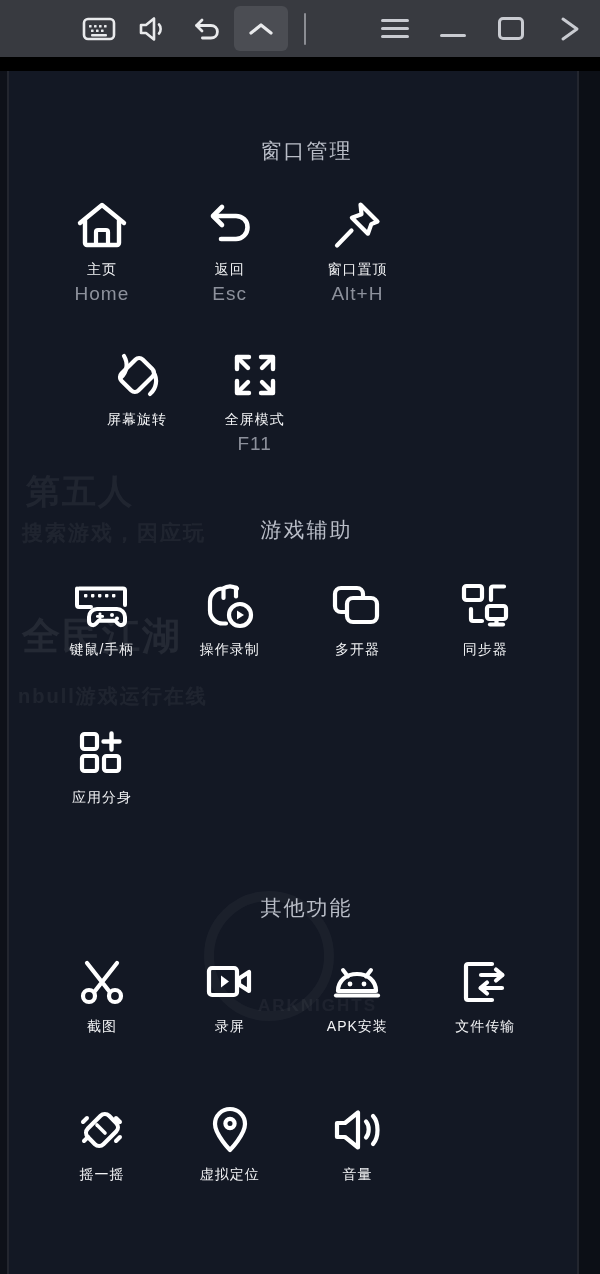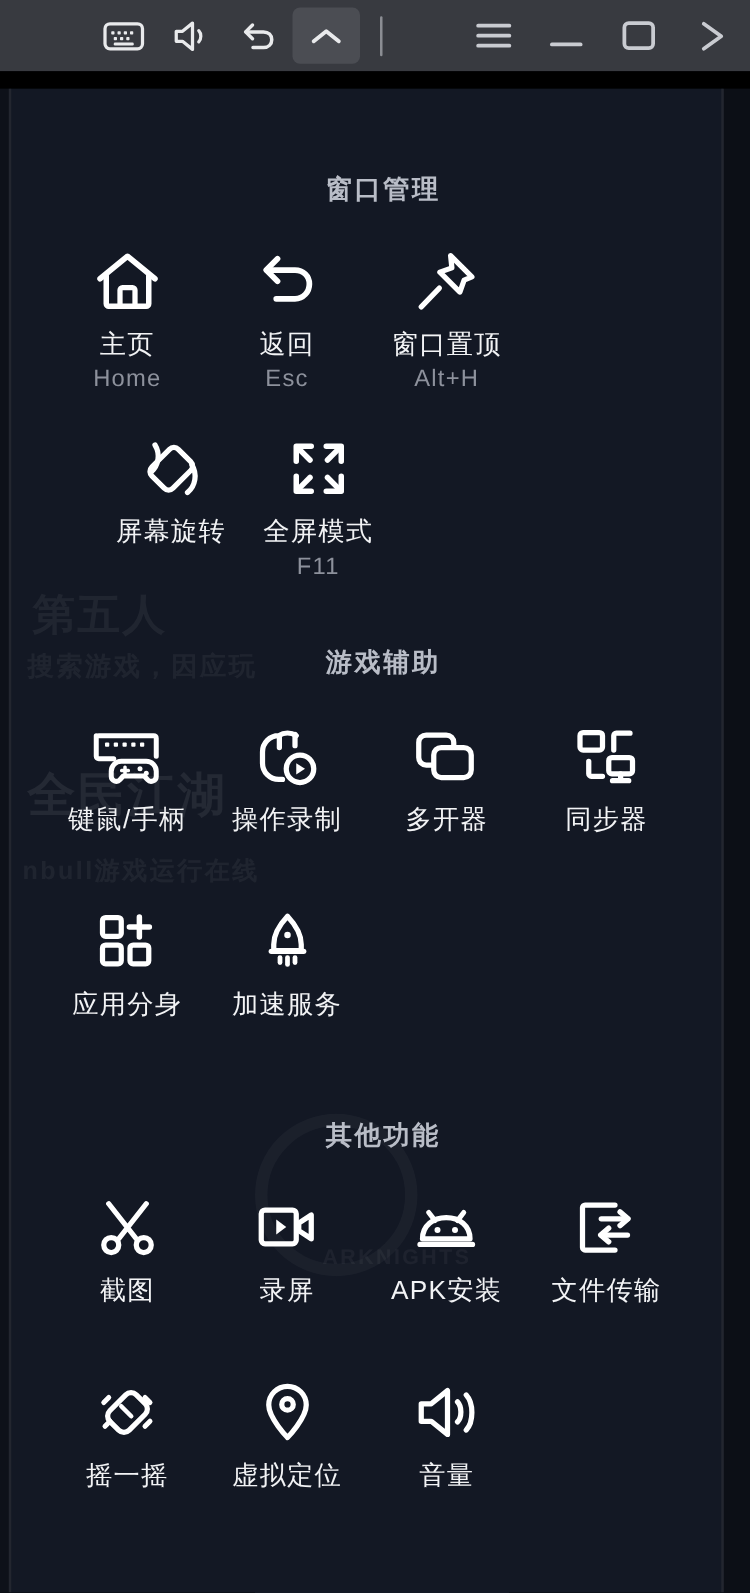--- a/index.html
+++ b/index.html
@@ -63,33 +63,33 @@
   .bgtxt.t6{left:238px;top:925px;font-size:17px;opacity:.045;margin-left:12px;}
   .bgcircle{
     position:absolute;left:196px;top:820px;width:130px;height:130px;border-radius:50%;
     border:10px solid #ffffff;opacity:.035;box-sizing:border-box;
   }
 
   
   .content{position:relative;z-index:2;}
   .section-title{
     text-align:center;color:#b9bdc7;font-size:21px;letter-spacing:2px;
-    font-weight:700;
+    font-weight:400;
     padding-left:26px;
   }
   .grid{
     display:grid;grid-template-columns:repeat(4,1fr);
     padding:0 30px;box-sizing:border-box;
   }
   .cell{
     display:flex;flex-direction:column;align-items:center;
     padding-top:4px;
   }
   .ic{height:60px;display:flex;align-items:center;justify-content:center;color:#ffffff;}
-  .lbl{color:#f2f3f5;font-size:21px;margin-top:6px;letter-spacing:1px;white-space:nowrap;font-weight:500;}
+  .lbl{color:#f2f3f5;font-size:14px;margin-top:6px;letter-spacing:1px;white-space:nowrap;font-weight:500;}
   .key{color:#8d919c;font-size:19px;margin-top:4px;letter-spacing:1px;}
   .key.empty{visibility:hidden;}
 
   
   .sec1-title{position:absolute;left:0;right:0;top:66px;}
   .sec1-row1{position:absolute;left:0;right:0;top:120px;}
   .sec1-row2{position:absolute;left:0;right:0;top:270px;margin-left:40px;}
   .sec2-title{position:absolute;left:0;right:0;top:445px;}
   .sec2-row1{position:absolute;left:0;right:0;top:500px;}
   .sec2-row2{position:absolute;left:0;right:0;top:648px;}
@@ -339,36 +339,20 @@
               <rect x="7" y="6" width="15" height="15" rx="2.5" stroke="#fff" stroke-width="4.2"></rect>
               <rect x="7" y="28" width="15" height="15" rx="2.5" stroke="#fff" stroke-width="4.2"></rect>
               <rect x="29" y="28" width="15" height="15" rx="2.5" stroke="#fff" stroke-width="4.2"></rect>
               <path d="M36.5 5.5v16M28.5 13.5h16" stroke="#fff" stroke-width="4.4" stroke-linecap="round"></path>
             </svg>
           </div>
           <div class="lbl">应用分身</div>
           <div class="key empty"></div>
         </div>
 
-        <div class="cell">
-          <div class="ic">
-            <svg width="52" height="52" viewBox="0 0 52 52" fill="none">
-              <path d="M26 6c7 7.5 11 15.5 11 22.5v5H15v-5C15 21.5 19 13.5 26 6z" stroke="#fff" stroke-width="4.2" stroke-linejoin="round"></path>
-              <circle cx="26" cy="21" r="2.6" fill="#fff"></circle>
-              <path d="M13 34h26" stroke="#fff" stroke-width="4.2" stroke-linecap="round"></path>
-              <g stroke="#fff" stroke-width="3.8" stroke-linecap="round">
-                <path d="M20 39v4"></path>
-                  <path d="M26 39v5.5"></path>
-                  <path d="M32 39v4"></path>
-              </g>
-            </svg>
-          </div>
-          <div class="lbl">加速服务</div>
-          <div class="key empty"></div>
-        </div>
 
         <div class="cell"></div>
         <div class="cell"></div>
       </div>
 
       <div class="section-title sec3-title">其他功能</div>
 
       <div class="grid sec3-row1">
 
         <div class="cell">

